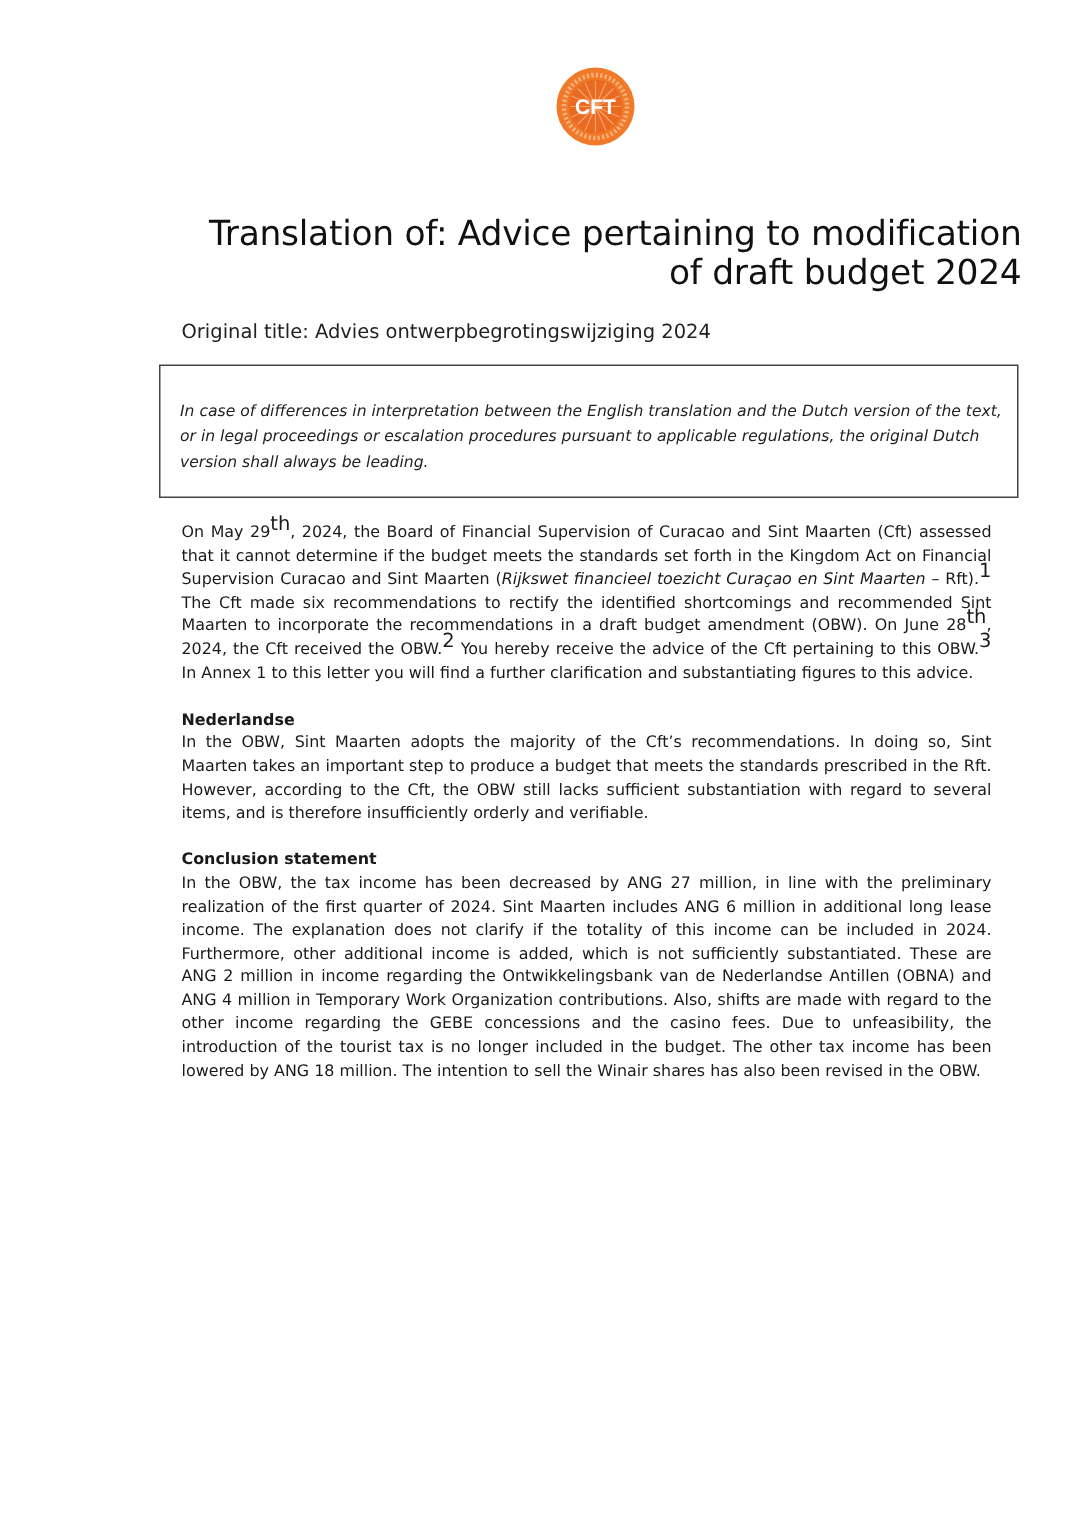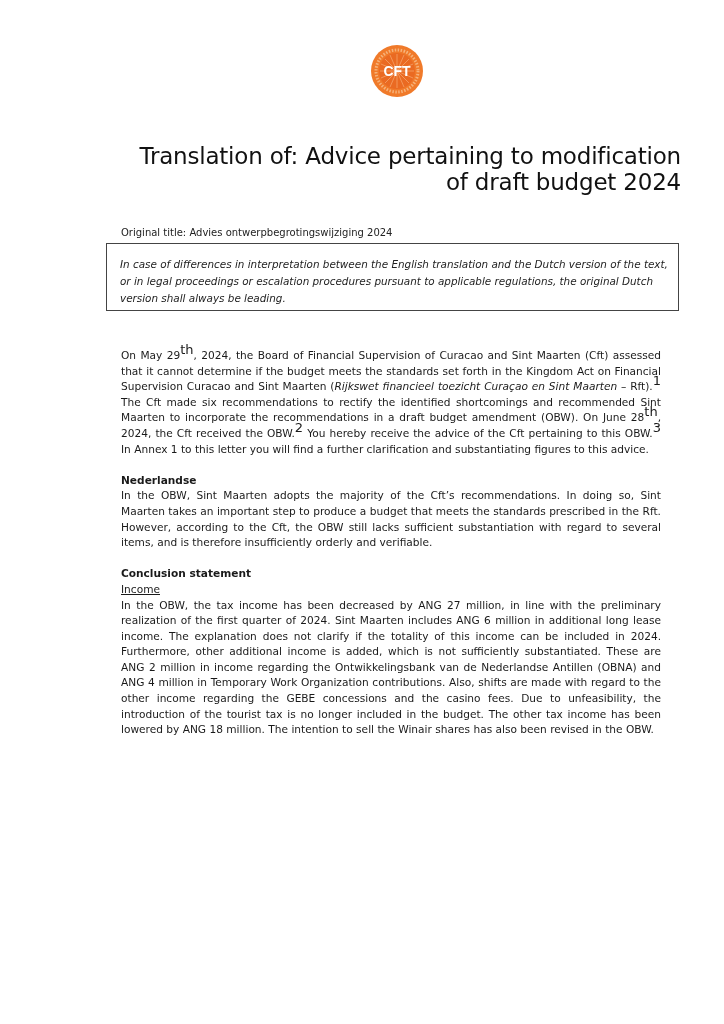--- a/index.html
+++ b/index.html
@@ -10,27 +10,27 @@
     }
     .logo {
       position: absolute; left: 370px; top: 44px; width: 54px; height: 54px;
     }
     .title {
       position: absolute; left: 121px; top: 143px; width: 560px;
       font-size: 23px; line-height: 26px; font-weight: normal; margin: 0;
       letter-spacing: -0.2px; color: #111; text-align: right;
     }
     .orig-title {
-      position: absolute; left: 121px; top: 227px;
-      font-size: 10px; line-height: 12px; color: #222;
+      position: absolute; left: 121px; top: 216px;
+      font-size: 13px; line-height: 12px; color: #222;
     }
     .disclaimer {
-      position: absolute; left: 106px; top: 243px; width: 573px; height: 68px;
+      position: absolute; left: 106px; top: 243px; width: 573px; height: 89px;
       border: 1.5px solid #444; box-sizing: border-box;
-      padding: 12px 8px 0 13px;
+      padding: 22px 8px 0 13px;
       font-size: 10.4px; line-height: 17px; font-style: italic; color: #222;
     }
     .body-area {
       position: absolute; left: 121px; top: 348px; width: 540px;
       font-size: 10.6px; line-height: 15.6px; color: #1a1a1a;
     }
     .body-area p { margin: 0; text-align: justify; }
     .salutation { margin-bottom: 15.6px !important; }
     .para { margin-bottom: 15.6px !important; }
     .heading { font-weight: bold; margin: 0; }
@@ -69,15 +69,14 @@
 </div>
 
 <div class="body-area">
 
   <p class="para"><span>On May 29</span><sup>th</sup><span>, 2024, the Board of Financial Supervision of Curacao and Sint Maarten (Cft) assessed that it cannot determine if the budget meets the standards set forth in the Kingdom Act on Financial Supervision Curacao and Sint Maarten (</span><em>Rijkswet financieel toezicht Curaçao en Sint Maarten</em><span> – Rft).</span><sup>1</sup><span> The Cft made six recommendations to rectify the identified shortcomings and recommended Sint Maarten to incorporate the recommendations in a draft budget amendment (OBW). On June 28</span><sup>th</sup><span>, 2024, the Cft received the OBW.</span><sup>2</sup><span> You hereby receive the advice of the Cft pertaining to this OBW.</span><sup>3</sup><span> In Annex 1 to this letter you will find a further clarification and substantiating figures to this advice.</span></p>
 
   <p class="heading">Nederlandse</p>
   <p class="para">In the OBW, Sint Maarten adopts the majority of the Cft’s recommendations. In doing so, Sint Maarten takes an important step to produce a budget that meets the standards prescribed in the Rft. However, according to the Cft, the OBW still lacks sufficient substantiation with regard to several items, and is therefore insufficiently orderly and verifiable.</p>
 
   <p class="heading">Conclusion statement</p>
-  <p class="subheading">Income</p>
   <p>In the OBW, the tax income has been decreased by ANG 27 million, in line with the preliminary realization of the first quarter of 2024. Sint Maarten includes ANG 6 million in additional long lease income. The explanation does not clarify if the totality of this income can be included in 2024. Furthermore, other additional income is added, which is not sufficiently substantiated. These are ANG 2 million in income regarding the Ontwikkelingsbank van de Nederlandse Antillen (OBNA) and ANG 4 million in Temporary Work Organization contributions. Also, shifts are made with regard to the other income regarding the GEBE concessions and the casino fees. Due to unfeasibility, the introduction of the tourist tax is no longer included in the budget. The other tax income has been lowered by ANG 18 million. The intention to sell the Winair shares has also been revised in the OBW.</p>
 </div>
 
 </body></html>

